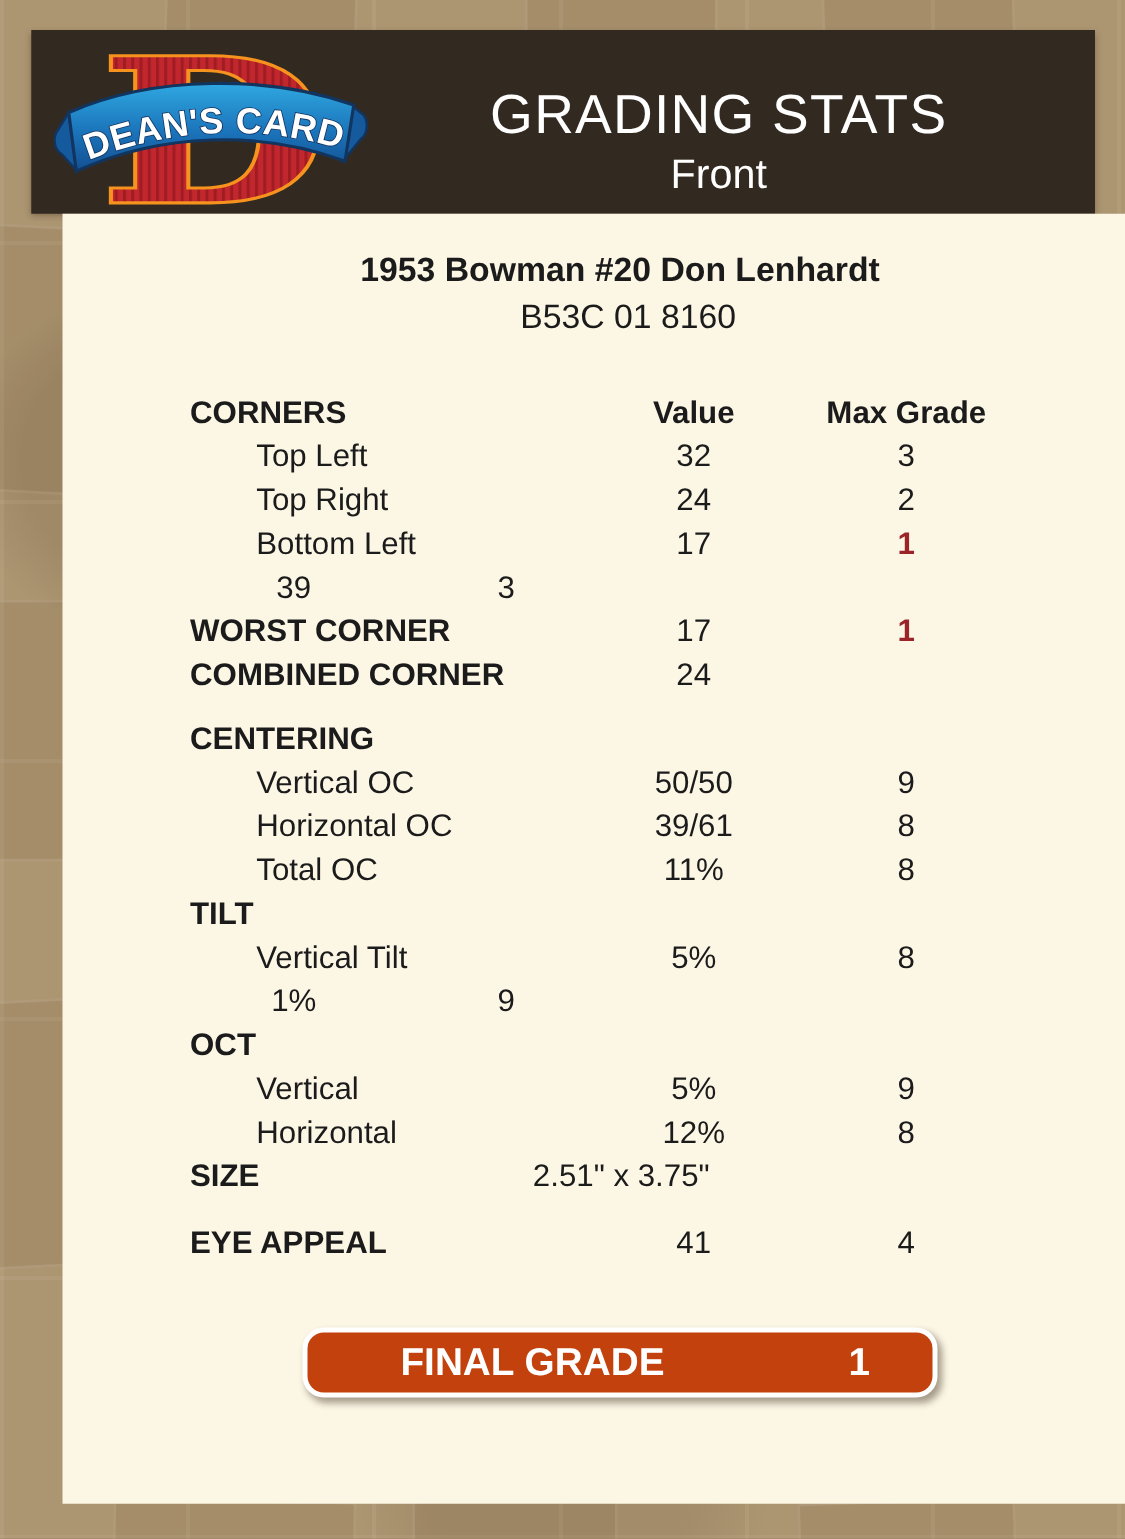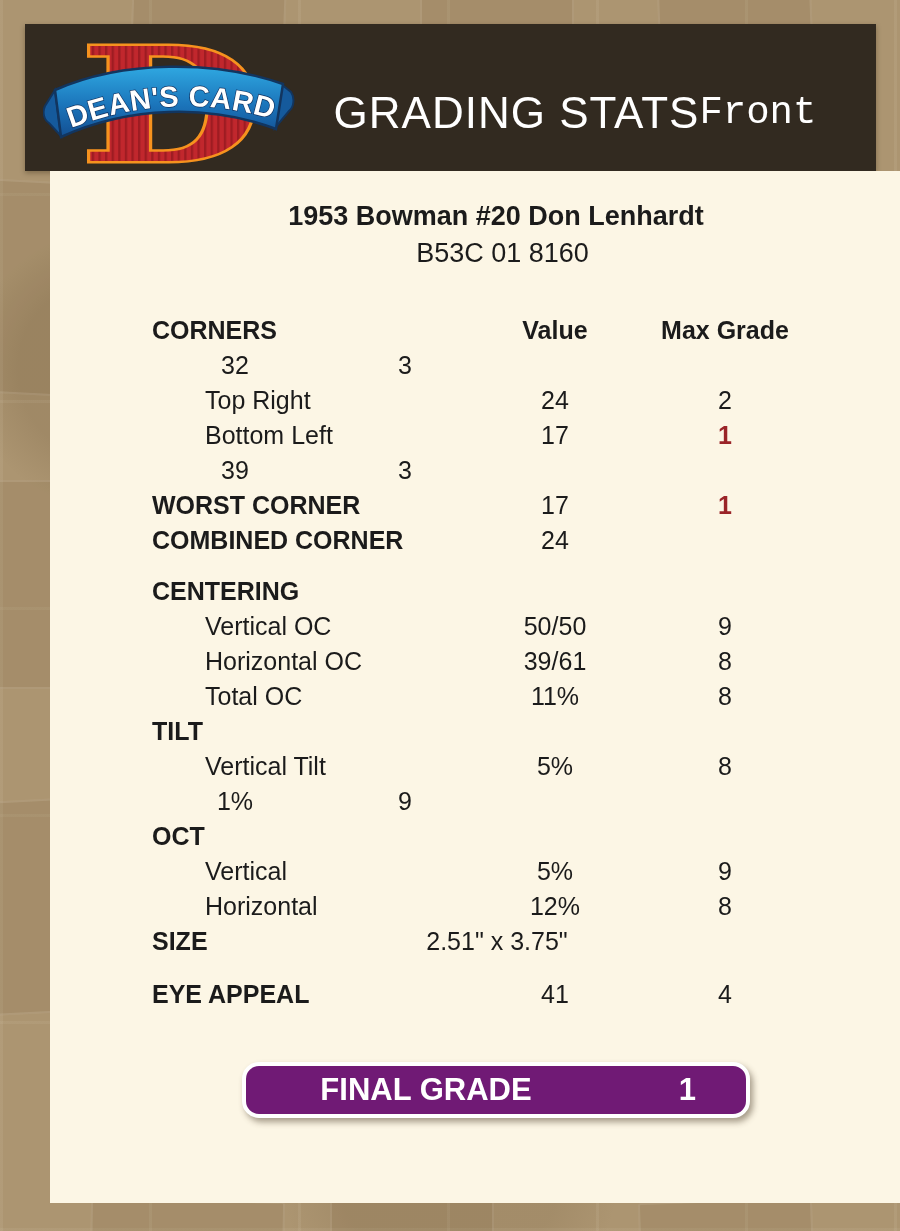--- a/index.html
+++ b/index.html
@@ -18,44 +18,44 @@
     position:absolute;border:2px solid rgba(246,240,222,0.12);
     background:rgba(116,92,58,0.12);border-radius:3px;
   }
   
   .topbar{
     position:absolute;left:25px;top:24px;width:851px;height:147px;
     background:#322a20;box-shadow:0 2px 5px rgba(40,28,10,0.35);
   }
   .logo{position:absolute;left:18px;top:4px;}
   .titles{position:absolute;left:290px;top:0;width:520px;height:177px;
-    display:flex;flex-direction:row;justify-content:center;align-items:center;
+    display:flex;flex-direction:column;justify-content:center;align-items:center;
     color:#ffffff;text-align:center;}
   .hdr-title{font-size:44px;line-height:52px;letter-spacing:1px;}
-  .hdr-sub{font-size:39px;line-height:42px;font-family:Liberation Mono, monospace;}
+  .hdr-sub{font-size:33px;line-height:42px;}
   
   .panel{
     position:absolute;left:50px;top:171px;width:892px;height:1032px;
     background:#fcf6e5;color:#1b1b1b;
   }
   .card-title{margin-top:26px;text-align:center;font-size:27px;line-height:38px;font-weight:bold;}
   .card-code{text-align:center;font-size:27px;line-height:36px;padding-left:13px;}
   
   .stats{margin:42px 0 0 100px;width:660px;}
   .row{display:flex;height:35px;align-items:center;font-size:25px;}
   .c-label{width:320px;padding-left:55px;box-sizing:border-box;white-space:nowrap;}
   .row.section .c-label{padding-left:2px;font-weight:bold;}
   .c-value,.c-max{width:170px;text-align:center;white-space:nowrap;}
   .row.header-cells .c-value,.row.header-cells .c-max{font-weight:bold;}
   .red{color:#9a2428;font-weight:bold;}
   .c-value.shift{position:relative;left:-58px;}
   
   .final-grade{
     position:relative;width:500px;height:48px;margin:50px auto 0;
-    background:#701a75;border:4px solid #ffffff;border-radius:17px;
+    background:#c2410c;border:4px solid #ffffff;border-radius:17px;
     box-shadow:3px 4px 6px rgba(60,45,25,0.45);
     color:#ffffff;font-size:31px;font-weight:bold;cursor:pointer;
   }
   .fg-label{position:absolute;left:0;top:0;width:72%;height:48px;line-height:48px;text-align:center;}
   .fg-value{position:absolute;right:50px;top:0;height:48px;line-height:48px;}
 </style>
 </head>
 <body>
 
 <div class="page">
@@ -110,20 +110,21 @@
     <div class="card-title">1953 Bowman #20 Don Lenhardt</div>
     <div class="card-code">B53C 01 8160</div>
 
     <div class="stats" id="stats-table">
         <div class="row section header-cells">
           <div class="c-label">CORNERS</div>
           <div class="c-value">Value</div>
           <div class="c-max">Max Grade</div>
         </div>
         <div class="row item">
+          <div class="c-label">Top Left</div>
           <div class="c-value">32</div>
           <div class="c-max">3</div>
         </div>
         <div class="row item">
           <div class="c-label">Top Right</div>
           <div class="c-value">24</div>
           <div class="c-max">2</div>
         </div>
         <div class="row item">
           <div class="c-label">Bottom Left</div>

